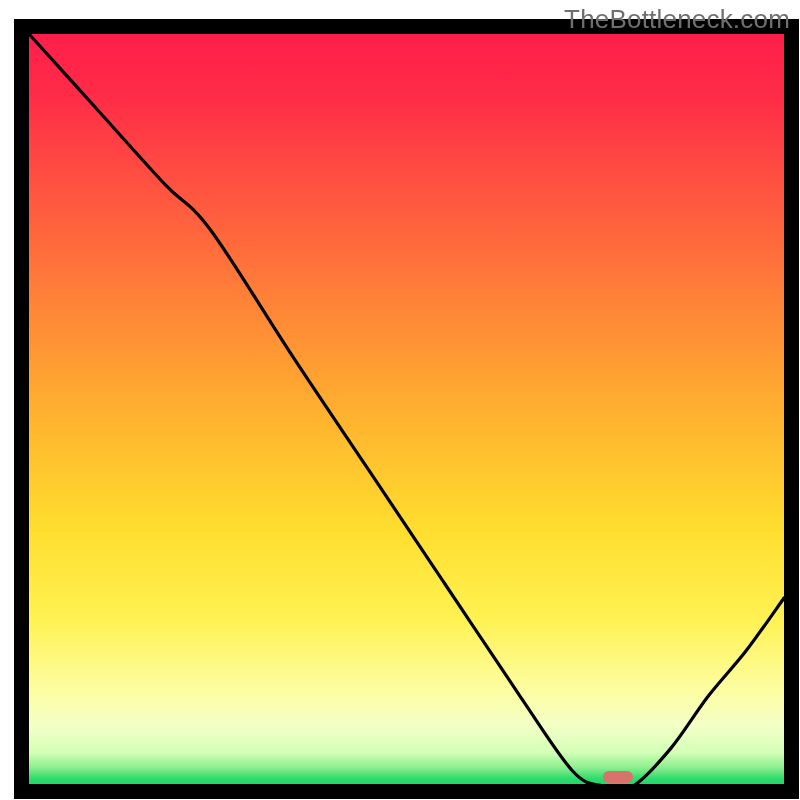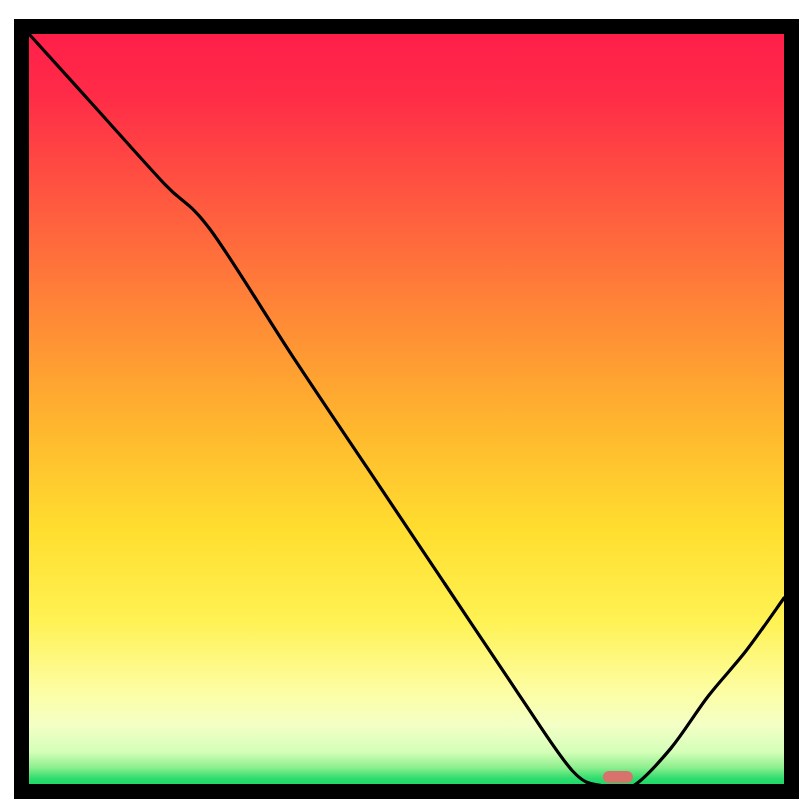--- a/index.html
+++ b/index.html
@@ -27,20 +27,21 @@
     z-index: 5;
   }
   svg {
     display: block;
   }
 </style>
 </head>
 <body>
 
 <div class="wrapper">
+  <div class="watermark">TheBottleneck.com</div>
   <svg id="chart-svg" width="800" height="800" viewBox="0 0 800 800">
       <defs>
         <linearGradient id="bg-grad" x1="0" y1="0" x2="0" y2="1">
           <stop offset="0%" stop-color="#ff1f4a"></stop>
           <stop offset="8%" stop-color="#ff2b47"></stop>
           <stop offset="22%" stop-color="#ff5840"></stop>
           <stop offset="38%" stop-color="#ff8a36"></stop>
           <stop offset="52%" stop-color="#ffb62e"></stop>
           <stop offset="66%" stop-color="#ffde2f"></stop>
           <stop offset="78%" stop-color="#fff253"></stop>

